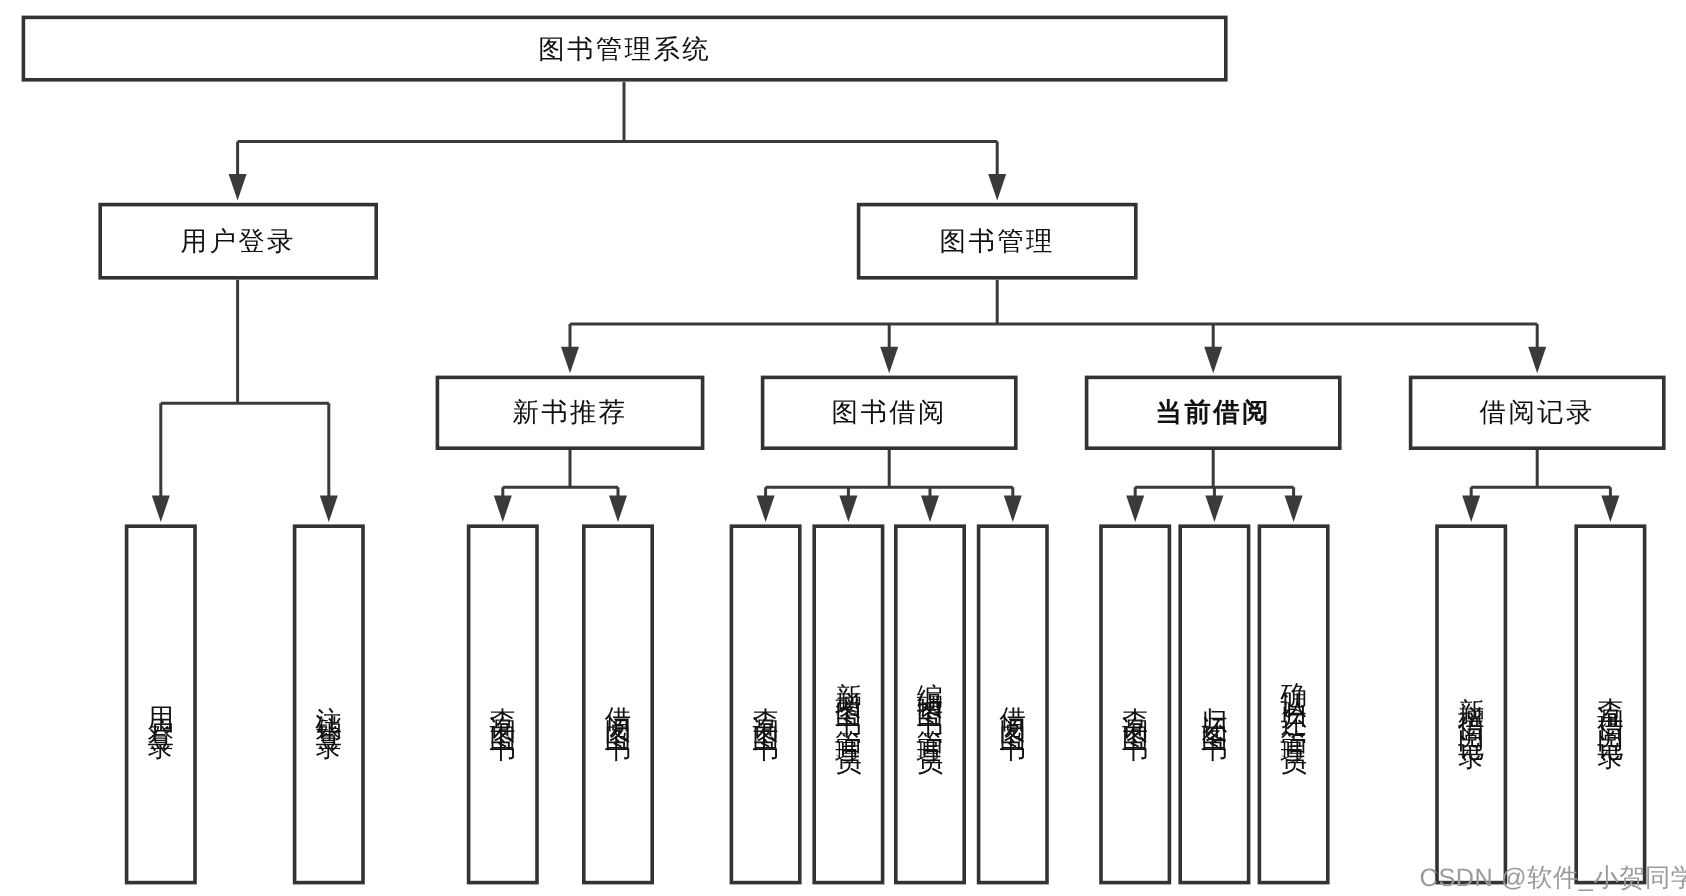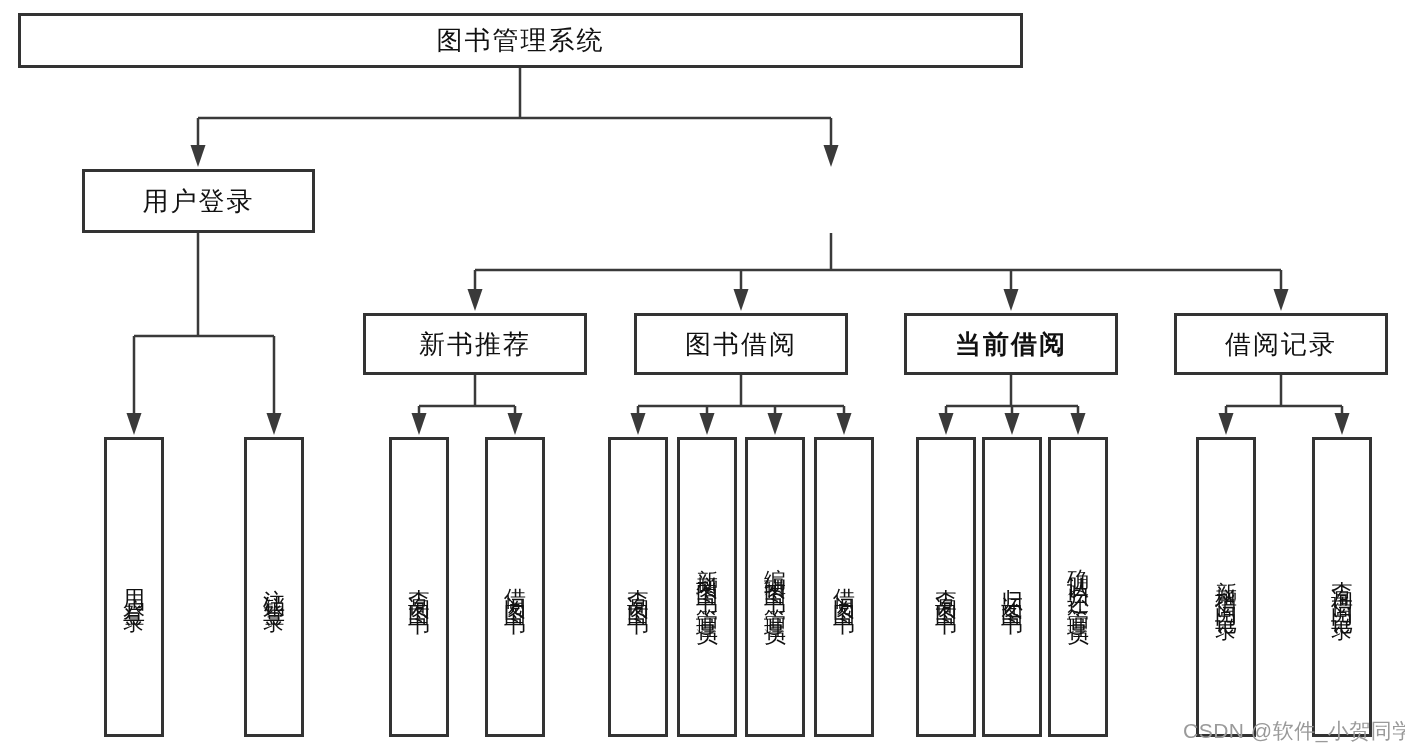--- a/index.html
+++ b/index.html
@@ -21,21 +21,21 @@
   .hbox {
     position: absolute;
     background: #ffffff;
     border: 3px solid #333333;
     display: flex;
     align-items: center;
     justify-content: center;
     z-index: 1;
   }
   .hbox span {
-    font-size: 26px;
+    font-size: 22px;
     letter-spacing: 2px;
     color: #111111;
     white-space: nowrap;
   }
   .vbox {
     position: absolute;
     top: 437px;
     width: 60px;
     height: 300px;
     background: #ffffff;
@@ -103,20 +103,23 @@
     </g>
   </svg>
 
   <div class="hbox" style="left:18px; top:13px; width:1005px; height:55px;">
     <span>图书管理系统</span>
   </div>
 
   <div class="hbox" style="left:82px; top:169px; width:233px; height:64px;">
     <span>用户登录</span>
   </div>
+  <div class="hbox" style="left:714px; top:169px; width:234px; height:64px;">
+    <span>图书管理</span>
+  </div>
 
   <div class="hbox" style="left:363px; top:313px; width:224px; height:62px;justify-content:center;">
     <span>新书推荐</span>
   </div>
   <div class="hbox" style="left:634px; top:313px; width:214px; height:62px;">
     <span>图书借阅</span>
   </div>
   <div class="hbox" style="left:904px; top:313px; width:214px; height:62px;font-weight:bold;">
     <span>当前借阅</span>
   </div>

